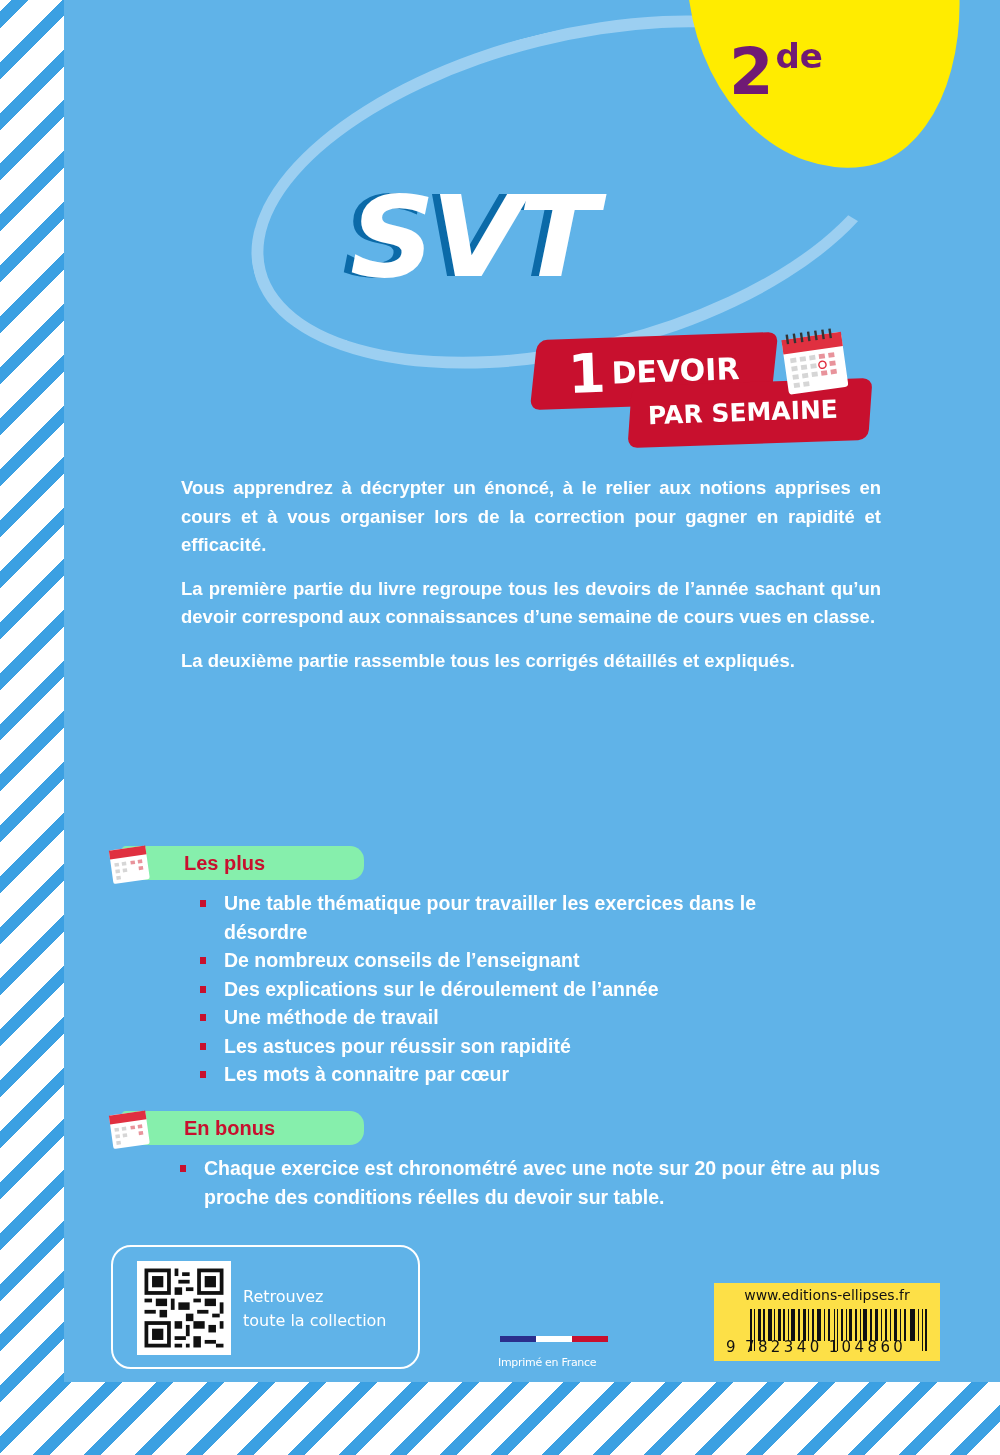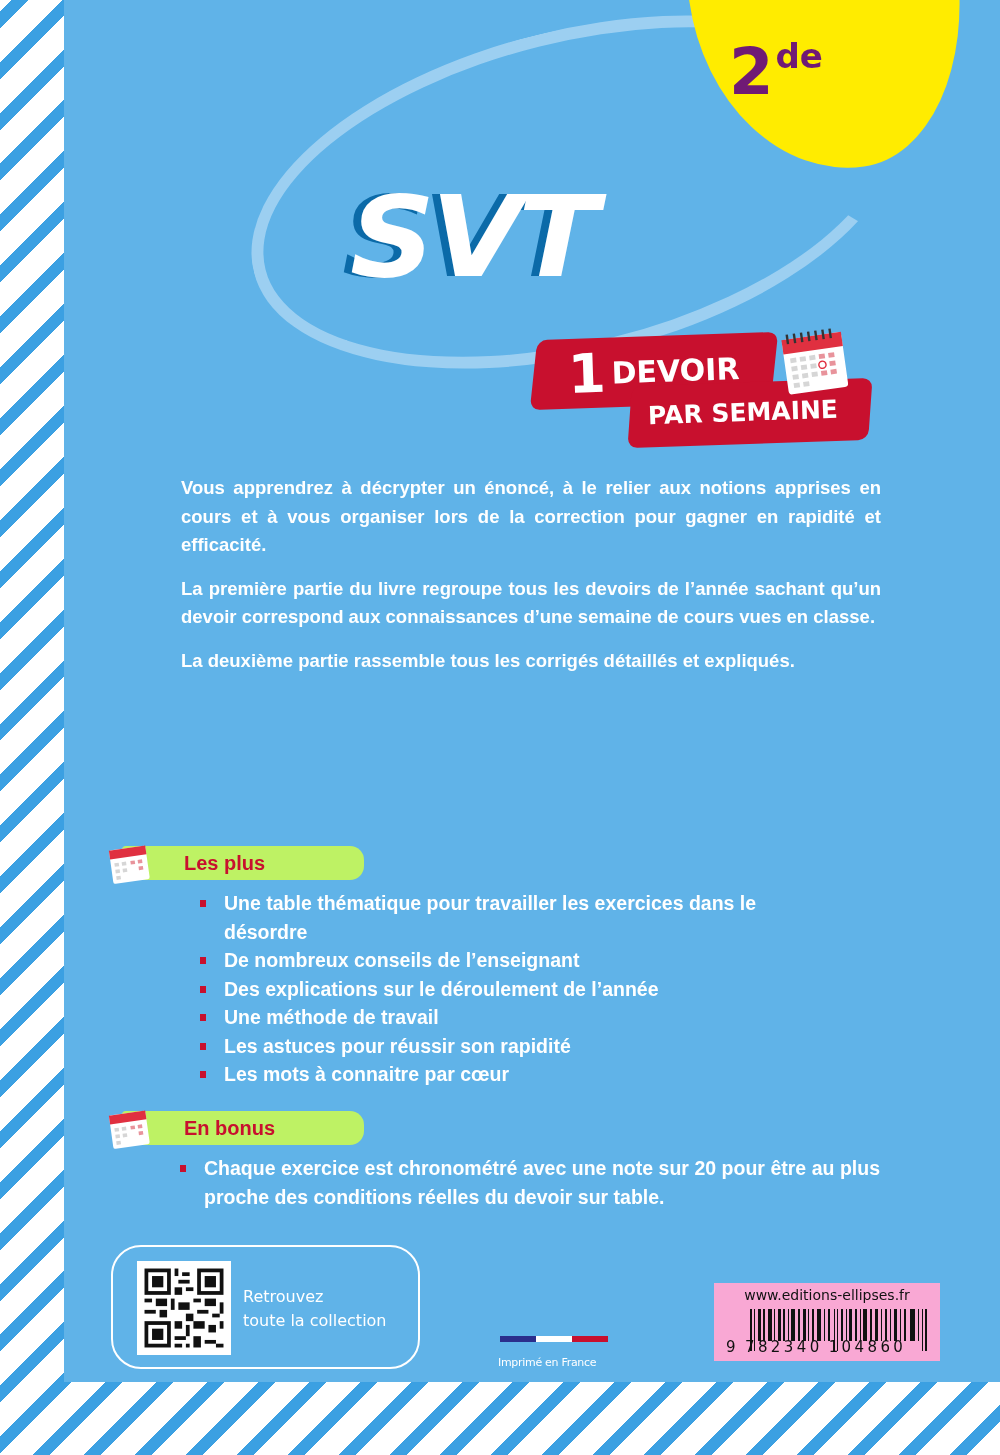--- a/index.html
+++ b/index.html
@@ -56,52 +56,52 @@
     transform: rotate(-2deg);
   }
   .cal-big { position:absolute; left:716px; top:326px; width:72px; height:72px; transform: rotate(-8deg); }
   .body-text {
     position:absolute; left:117px; top:474px; width:700px; color:#fff;
     font-weight:bold; font-size:18.5px; line-height:28.5px;
     font-family:"Liberation Sans", sans-serif;
   }
   .body-text p { margin:0 0 15px 0; text-align:justify; }
   .section-label {
-    position:absolute; height:34px; background:#bef264;
+    position:absolute; height:34px; background:#86efac;
     border-radius: 4px 14px 14px 4px; color:#c8102e; font-weight:bold;
     font-size:20px; line-height:34px; padding-left:62px;
     font-family:"Liberation Sans", sans-serif;
   }
   .cal-small { position:absolute; width:44px; height:44px; transform: rotate(-8deg); }
   .list {
     position:absolute; color:#fff; font-weight:bold; font-size:19.5px;
     line-height:28.5px; font-family:"Liberation Sans", sans-serif;
     margin:0; padding:0; list-style:none;
   }
   .list li { position:relative; padding-left:24px; }
   .list li .bullet {
     position:absolute; left:0; top:11px; width:6px; height:7px; background:#c8102e;
   }
   .qr-panel {
     position:absolute; left:47px; top:1245px; width:305px; height:120px;
-    border:2px solid #ffffff; border-radius:30px;
+    border:2px solid #ffffff; border-radius:20px;
   }
   .qr-box { position:absolute; left:24px; top:14px; width:94px; height:94px; background:#fff; }
   .qr-text {
     position:absolute; left:130px; top:38px; color:#fff; font-size:16px; line-height:24px;
     font-family:"DejaVu Sans", sans-serif;
   }
   .made-in {
     position:absolute; left:434px; top:1356px; color:#fff; font-size:11px;
     font-family:"DejaVu Sans", sans-serif; letter-spacing:-0.3px;
   }
   .flag { position:absolute; left:436px; top:1336px; width:108px; height:6px; display:flex; }
   .flag span { flex:1; }
   .barcode-box {
-    position:absolute; left:650px; top:1283px; width:226px; height:78px; background:#f9a8d4;
+    position:absolute; left:650px; top:1283px; width:226px; height:78px; background:#fde047;
   }
   .barcode-url {
     position:absolute; left:0; top:4px; width:100%; text-align:center; font-size:14px;
     color:#111; font-family:"DejaVu Sans", sans-serif;
   }
   .barcode-lines { position:absolute; left:36px; top:26px; width:184px; height:42px; }
   .barcode-digits {
     position:absolute; left:12px; top:55px; font-size:15px; color:#111; letter-spacing:3.4px;
     font-family:"DejaVu Sans", sans-serif;
   }

